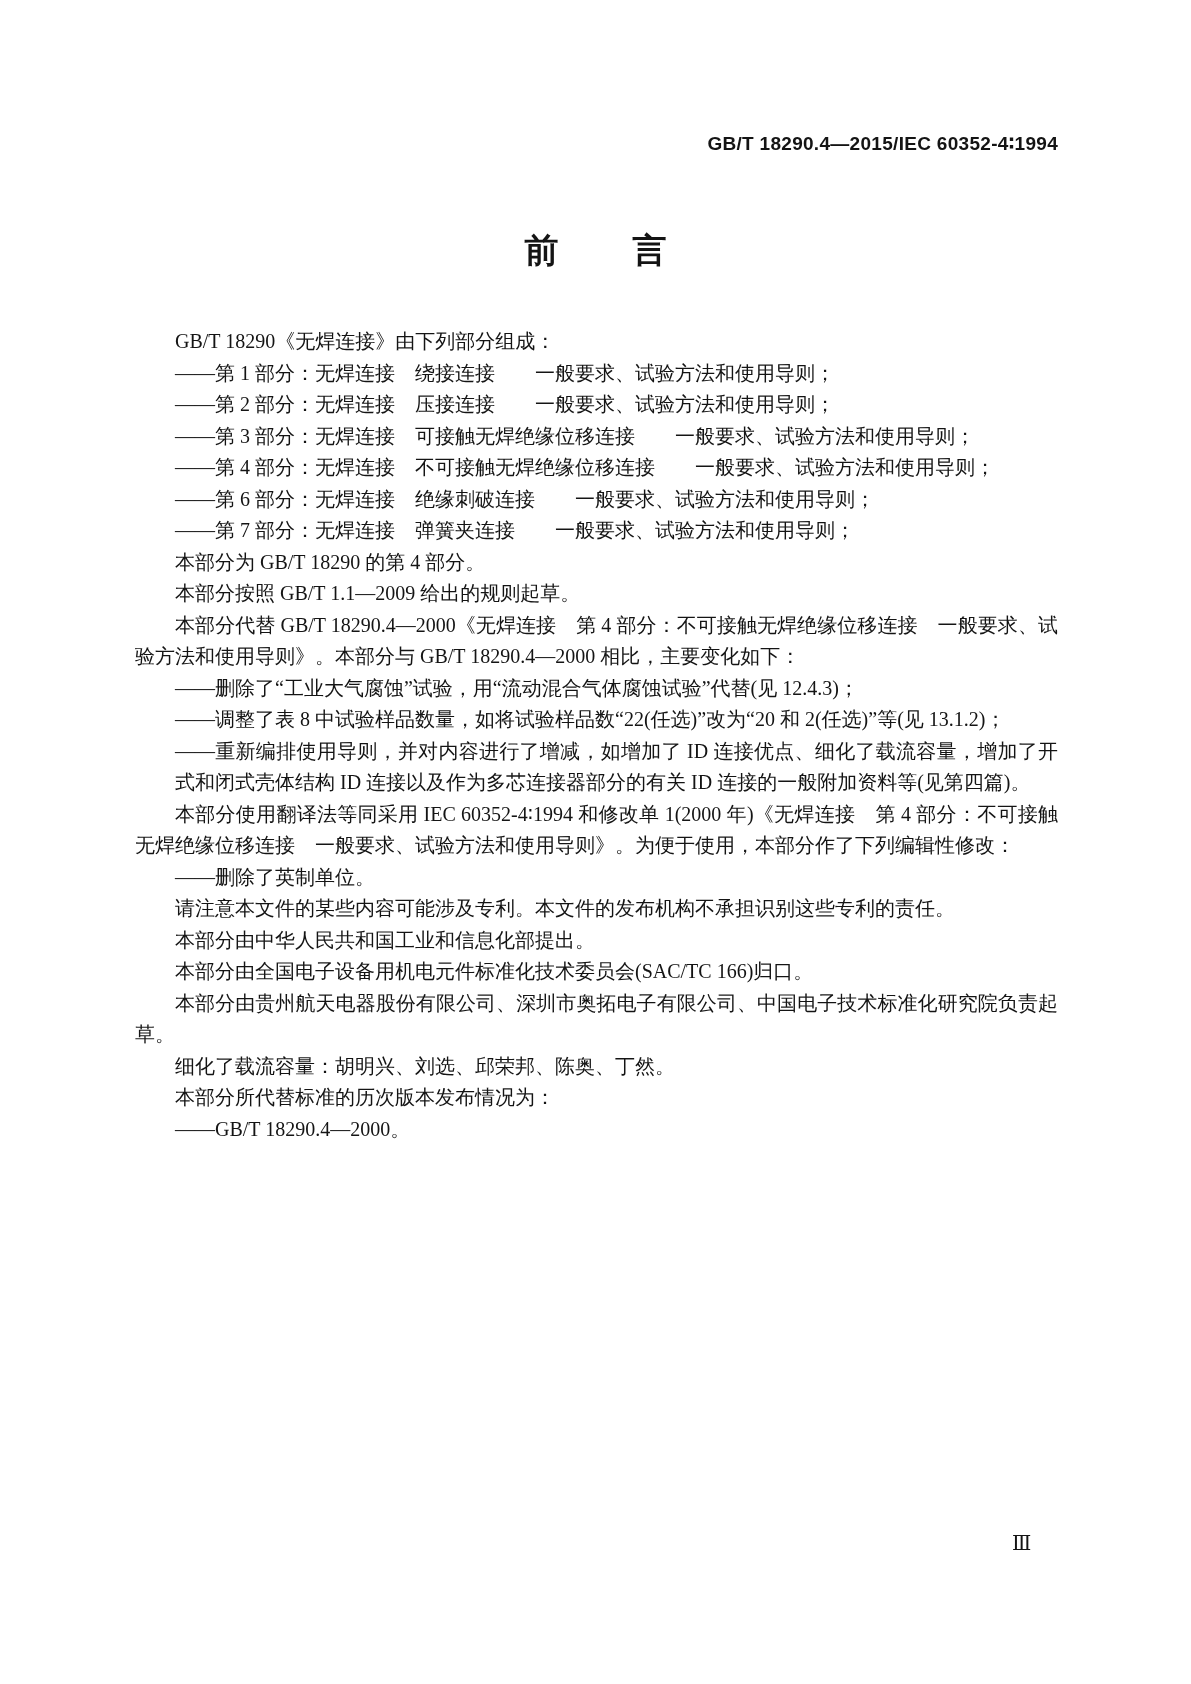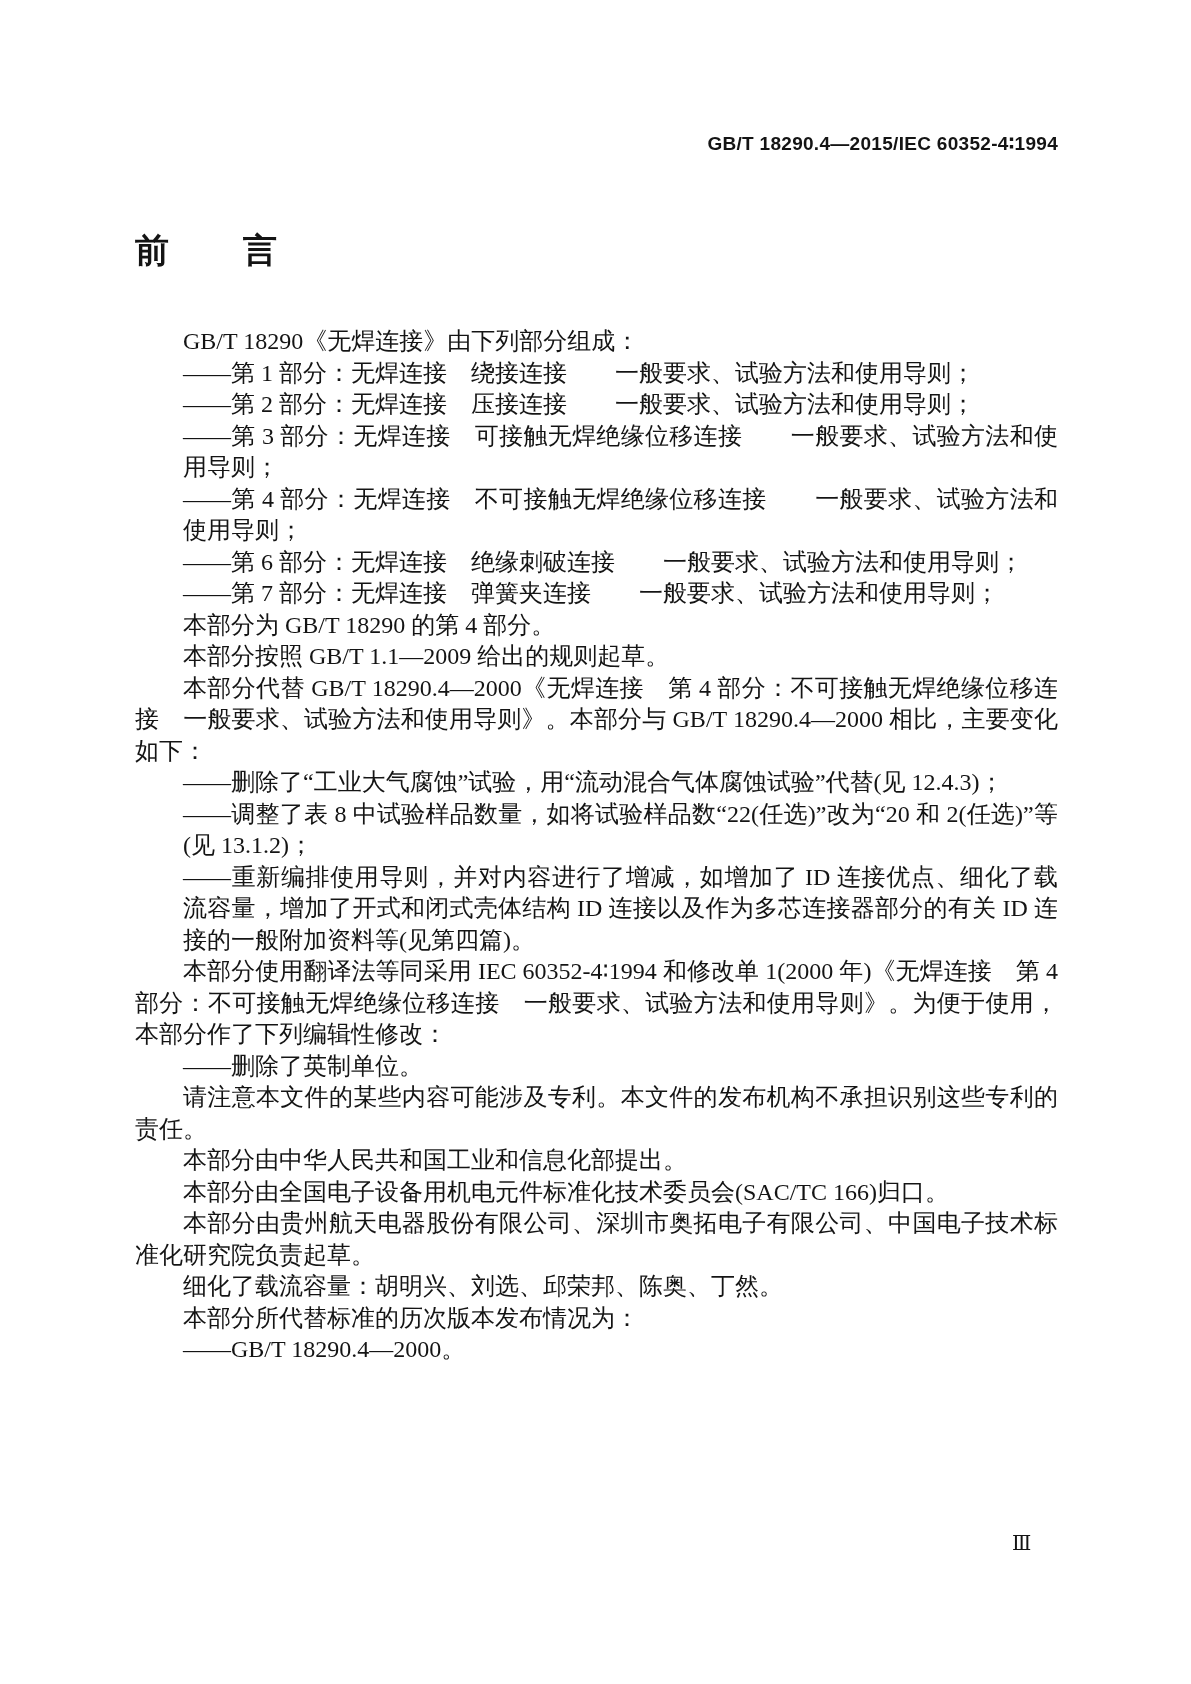--- a/index.html
+++ b/index.html
@@ -19,30 +19,30 @@
     font-weight:600;
     font-size:19px;
     letter-spacing:0.3px;
     white-space:nowrap;
     margin-top:8px;
   }
   .doc-title {
     position:absolute;
     top:228px; left:135px; width:923px;
     margin:0;
-    text-align:left;
+    text-align:center;
     font-size:34px;
     font-weight:700;
     letter-spacing:2px;
     font-family:"Liberation Serif","DejaVu Serif",serif;
   }
   .foreword-body {
     position:absolute;
     top:326px; left:135px; width:923px;
-    font-size:24px;
+    font-size:20px;
     line-height:31.5px;
     text-align:justify;
   }
   .foreword-body p { margin:0; }
   .p-indent { text-indent:2em; }
   .p-dash   { padding-left:2em; text-indent:0; }
   .page-number {
     position:absolute;
     top:1531px; left:1012px;
     font-size:20px;

